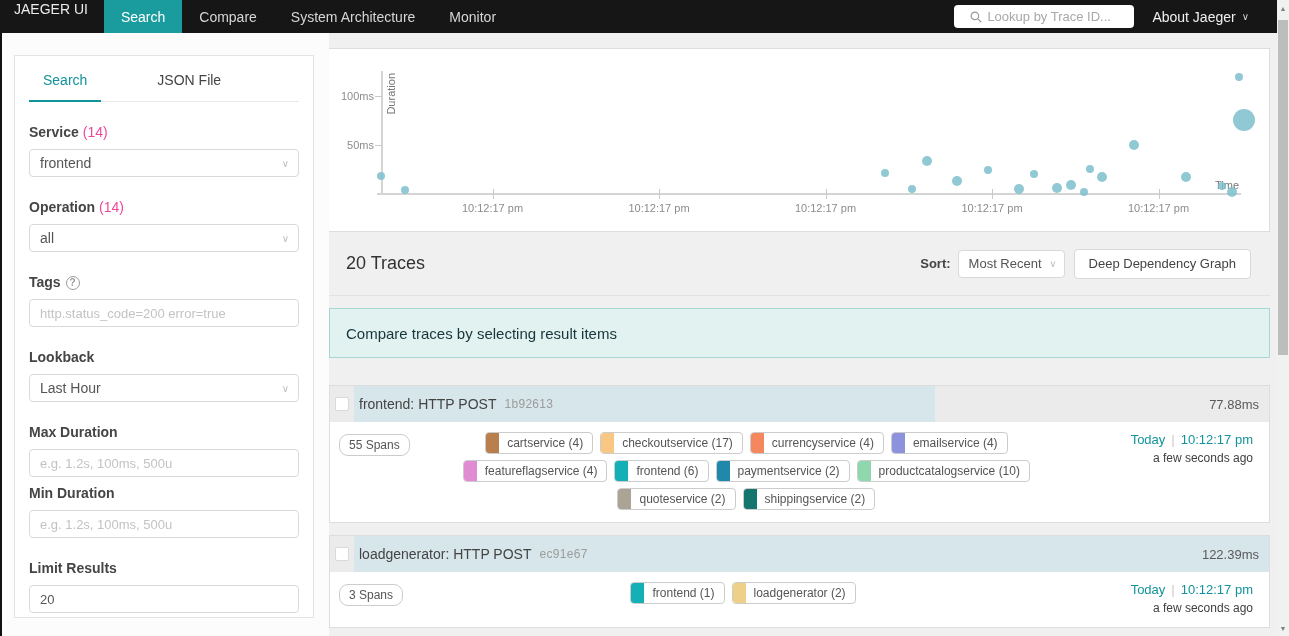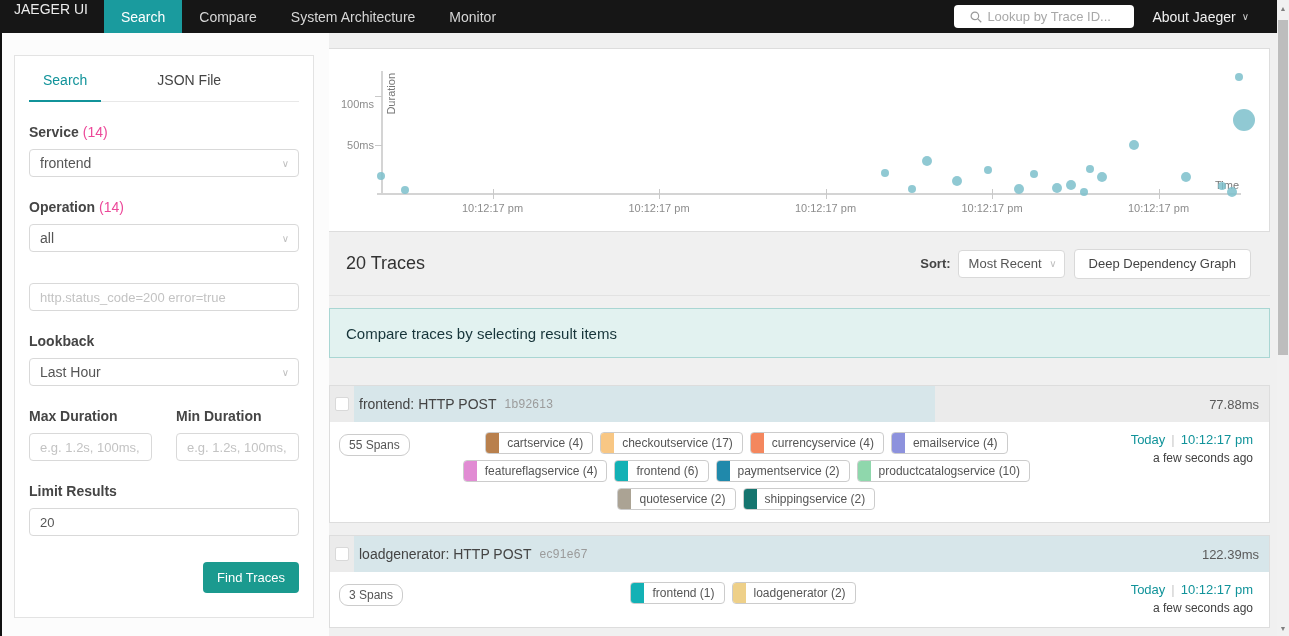--- a/index.html
+++ b/index.html
@@ -32,21 +32,21 @@
   .tab.active { color:#11939a; border-bottom-color:#11939a; }
   .tab + .tab { margin-left:42px; }
   .field { margin-top:22px; }
   .flabel { font-size:14px; color:#454545; font-weight:700; }
   .flabel .count { color:#ec4899; font-weight:400; }
   .help-icon { display:inline-flex; width:14px; height:14px; border:1px solid #9b9b9b; border-radius:50%; color:#9b9b9b; font-size:10px; align-items:center; justify-content:center; margin-left:5px; vertical-align:1px; }
   .control { margin-top:9px; height:28px; border:1px solid #d9d9d9; border-radius:4px; background:#fff; display:flex; align-items:center; padding:0 10px; font-size:14px; color:#555; position:relative; cursor:pointer; }
   .control .chev { position:absolute; right:9px; color:#bfbfbf; font-size:10px; }
   .tinput { margin-top:9px; width:100%; height:28px; border:1px solid #d9d9d9; border-radius:4px; padding:0 10px; font-size:13px; color:#555; outline:none; font-family:"Liberation Sans",sans-serif; }
   .tinput::placeholder { color:#c3c3c3; }
-  .two-col { display:flex; gap:24px; }
+  .two-col { display:flex; gap:8px;flex-direction:column; }
   .two-col > div { flex:1; }
   .find-row { margin-top:26px; display:flex; justify-content:flex-end; }
   .find-btn { background:#1b9a8f; color:#fff; border:none; border-radius:4px; font-size:13px; padding:8px 14px; cursor:pointer; font-family:"Liberation Sans",sans-serif; }
 
   
   .main { position:absolute; top:33px; left:329px; width:948px; height:603px; background:#f0f0f0; }
 
   
   .chart-card { position:absolute; top:15px; left:0; width:941px; height:184px; background:#fff; border:1px solid #ddd; border-left:none; }
   .plot { position:absolute; inset:0; }
@@ -153,20 +153,23 @@
         <span>Operation</span>
         <span class="count">(14)</span>
       </div>
       <div class="control">
         <span>all</span>
         <span class="chev">∨</span>
       </div>
     </div>
 
     <div class="field">
+      <div class="flabel">
+        <span>Tags</span><span class="help-icon">?</span>
+      </div>
       <input class="tinput" type="text" placeholder="http.status_code=200 error=true" style="">
     </div>
 
     <div class="field">
       <div class="flabel">Lookback</div>
       <div class="control">
         <span>Last Hour</span>
         <span class="chev">∨</span>
       </div>
     </div>
@@ -194,21 +197,21 @@
 </div>
 
 <div class="main">
 
   <div class="chart-card">
     <div class="plot" id="plot">
       <div class="ylab">Duration</div>
       <div class="xlab">Time</div>
       <div class="yaxis"></div>
       <div class="xaxis"></div>
-    <div class="ytick" style="top: 49px;">100ms</div>
+    <div class="ytick" style="top: 41px;">100ms</div>
         <div class="ytick-mark" style="top: 47px;"></div>
         <div class="ytick" style="top: 89.5px;">50ms</div>
         <div class="ytick-mark" style="top: 95.5px;"></div>
         <div class="xtick-mark" style="left: 163.5px;"></div>
         <div class="xtick" style="left: 163.5px;">10:12:17 pm</div>
         <div class="xtick-mark" style="left: 330px;"></div>
         <div class="xtick" style="left: 330px;">10:12:17 pm</div>
         <div class="xtick-mark" style="left: 496.5px;"></div>
         <div class="xtick" style="left: 496.5px;">10:12:17 pm</div>
         <div class="xtick-mark" style="left: 663px;"></div>

